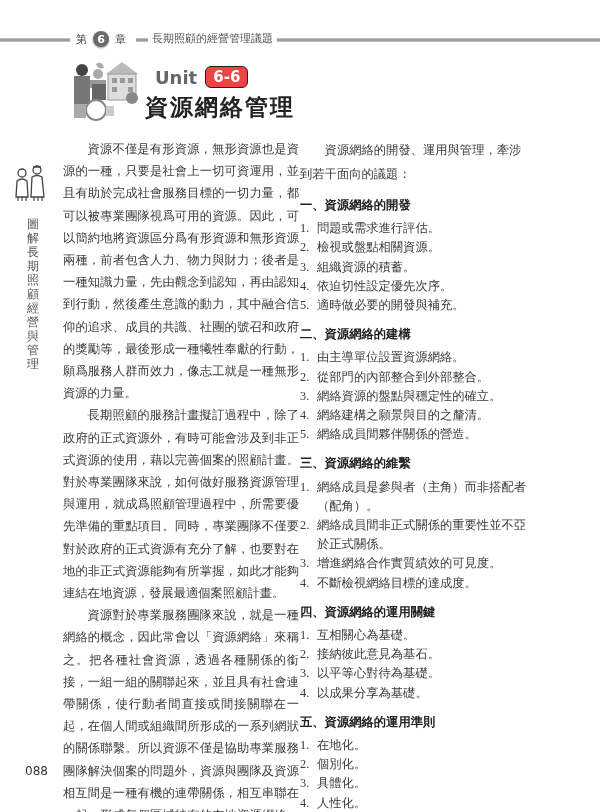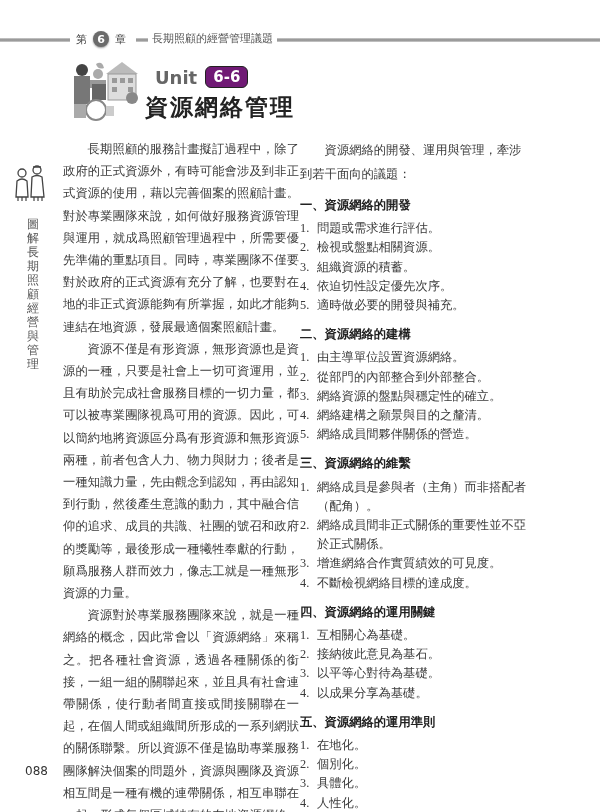--- a/index.html
+++ b/index.html
@@ -10,21 +10,21 @@
                  background:linear-gradient(#cfcfcf,#8a8a8a,#cfcfcf); }
   .header-tab { position:absolute; left:70px; top:0; height:14px; padding:0 10px 0 6px; background:#fff;
                 display:flex; align-items:center; gap:6px; font-family:"DejaVu Sans", sans-serif; font-size:11px; color:#444; }
   .chap-num { width:16px; height:16px; border-radius:50%; background:#6b6b6b; color:#fff; font-size:11px; font-weight:bold;
               display:flex; align-items:center; justify-content:center; box-shadow:0 1px 2px #999; }
   .header-title { position:absolute; left:148px; top:0; height:14px; line-height:14px; padding:0 4px;
                   background:#fff; font-family:"DejaVu Sans", sans-serif; font-size:11px; color:#555; }
   .unit-illus { position:absolute; left:70px; top:58px; width:72px; height:64px; }
   .unit-label { position:absolute; left:146px; top:66px; display:flex; align-items:flex-end; gap:8px;margin-left:9px; }
   .unit-word { font-family:"DejaVu Sans", sans-serif; font-weight:bold; font-size:18px; color:#666; }
-  .unit-badge { background:#701a75; color:#fff; font-family:"DejaVu Sans", sans-serif; font-weight:bold; font-size:15px;
+  .unit-badge { background:#ef4444; color:#fff; font-family:"DejaVu Sans", sans-serif; font-weight:bold; font-size:15px;
                 padding:1px 7px; border-radius:6px; border:1px solid #222; }
   .unit-title { position:absolute; left:145px; top:92px; font-family:"DejaVu Sans", sans-serif; font-weight:bold;
                 font-size:23px; letter-spacing:2px; color:#222; }
   .side-tab { position:absolute; left:10px; top:163px; width:40px; }
   .side-icon { width:40px; height:40px; }
   .side-text { margin-left:17px; margin-top:10px; width:13px; font-family:"DejaVu Sans", sans-serif; font-size:12px; line-height:14px;
                color:#555; word-break:break-all; }
   .col-left { position:absolute; left:63px; top:138px; width:236px; font-size:12.3px; line-height:22.2px; color:#3a3a3a;
               text-align:justify; }
   .col-left p { margin:0; text-indent:2em; }
@@ -82,22 +82,22 @@
     <path d="M6 34 L7 18 Q12 14 17 18 L18 34 Z" fill="none" stroke="#444" stroke-width="1.3"></path>
     <circle cx="27" cy="7" r="4" fill="none" stroke="#444" stroke-width="1.3"></circle>
     <path d="M23 4 h8" stroke="#444" stroke-width="1.5"></path>
     <path d="M21 34 L22 14 Q27 11 32 14 L34 34 Z" fill="none" stroke="#444" stroke-width="1.3"></path>
     <path d="M8 34 v4 M12 34 v4 M16 34 v4 M24 34 v4 M28 34 v4 M32 34 v4" stroke="#444" stroke-width="1.2"></path>
   </svg>
   <div class="side-text">圖解長期照顧經營與管理</div>
 </div>
 
 <div class="col-left">
+  <p>資源不僅是有形資源，無形資源也是資源的一種，只要是社會上一切可資運用，並且有助於完成社會服務目標的一切力量，都可以被專業團隊視爲可用的資源。因此，可以簡約地將資源區分爲有形資源和無形資源兩種，前者包含人力、物力與財力；後者是一種知識力量，先由觀念到認知，再由認知到行動，然後產生意識的動力，其中融合信仰的追求、成員的共識、社團的號召和政府的獎勵等，最後形成一種犧牲奉獻的行動，願爲服務人群而效力，像志工就是一種無形資源的力量。</p>
   <p>長期照顧的服務計畫擬訂過程中，除了政府的正式資源外，有時可能會涉及到非正式資源的使用，藉以完善個案的照顧計畫。對於專業團隊來說，如何做好服務資源管理與運用，就成爲照顧管理過程中，所需要優先準備的重點項目。同時，專業團隊不僅要對於政府的正式資源有充分了解，也要對在地的非正式資源能夠有所掌握，如此才能夠連結在地資源，發展最適個案照顧計畫。</p>
-  <p>資源不僅是有形資源，無形資源也是資源的一種，只要是社會上一切可資運用，並且有助於完成社會服務目標的一切力量，都可以被專業團隊視爲可用的資源。因此，可以簡約地將資源區分爲有形資源和無形資源兩種，前者包含人力、物力與財力；後者是一種知識力量，先由觀念到認知，再由認知到行動，然後產生意識的動力，其中融合信仰的追求、成員的共識、社團的號召和政府的獎勵等，最後形成一種犧牲奉獻的行動，願爲服務人群而效力，像志工就是一種無形資源的力量。</p>
   <p>資源對於專業服務團隊來說，就是一種網絡的概念，因此常會以「資源網絡」來稱之。把各種社會資源，透過各種關係的銜接，一組一組的關聯起來，並且具有社會連帶關係，使行動者間直接或間接關聯在一起，在個人間或組織間所形成的一系列網狀的關係聯繫。所以資源不僅是協助專業服務團隊解決個案的問題外，資源與團隊及資源相互間是一種有機的連帶關係，相互串聯在一起，形成每個區域特有的在地資源網絡，能夠用來解決在地個案的服務需求。</p>
 </div>
 
 <div class="col-right">
   <p class="intro">資源網絡的開發、運用與管理，牽涉到若干面向的議題：</p>
 
   <div>
     <div class="sec-title">一、資源網絡的開發</div>
     <ol>
       <li>

